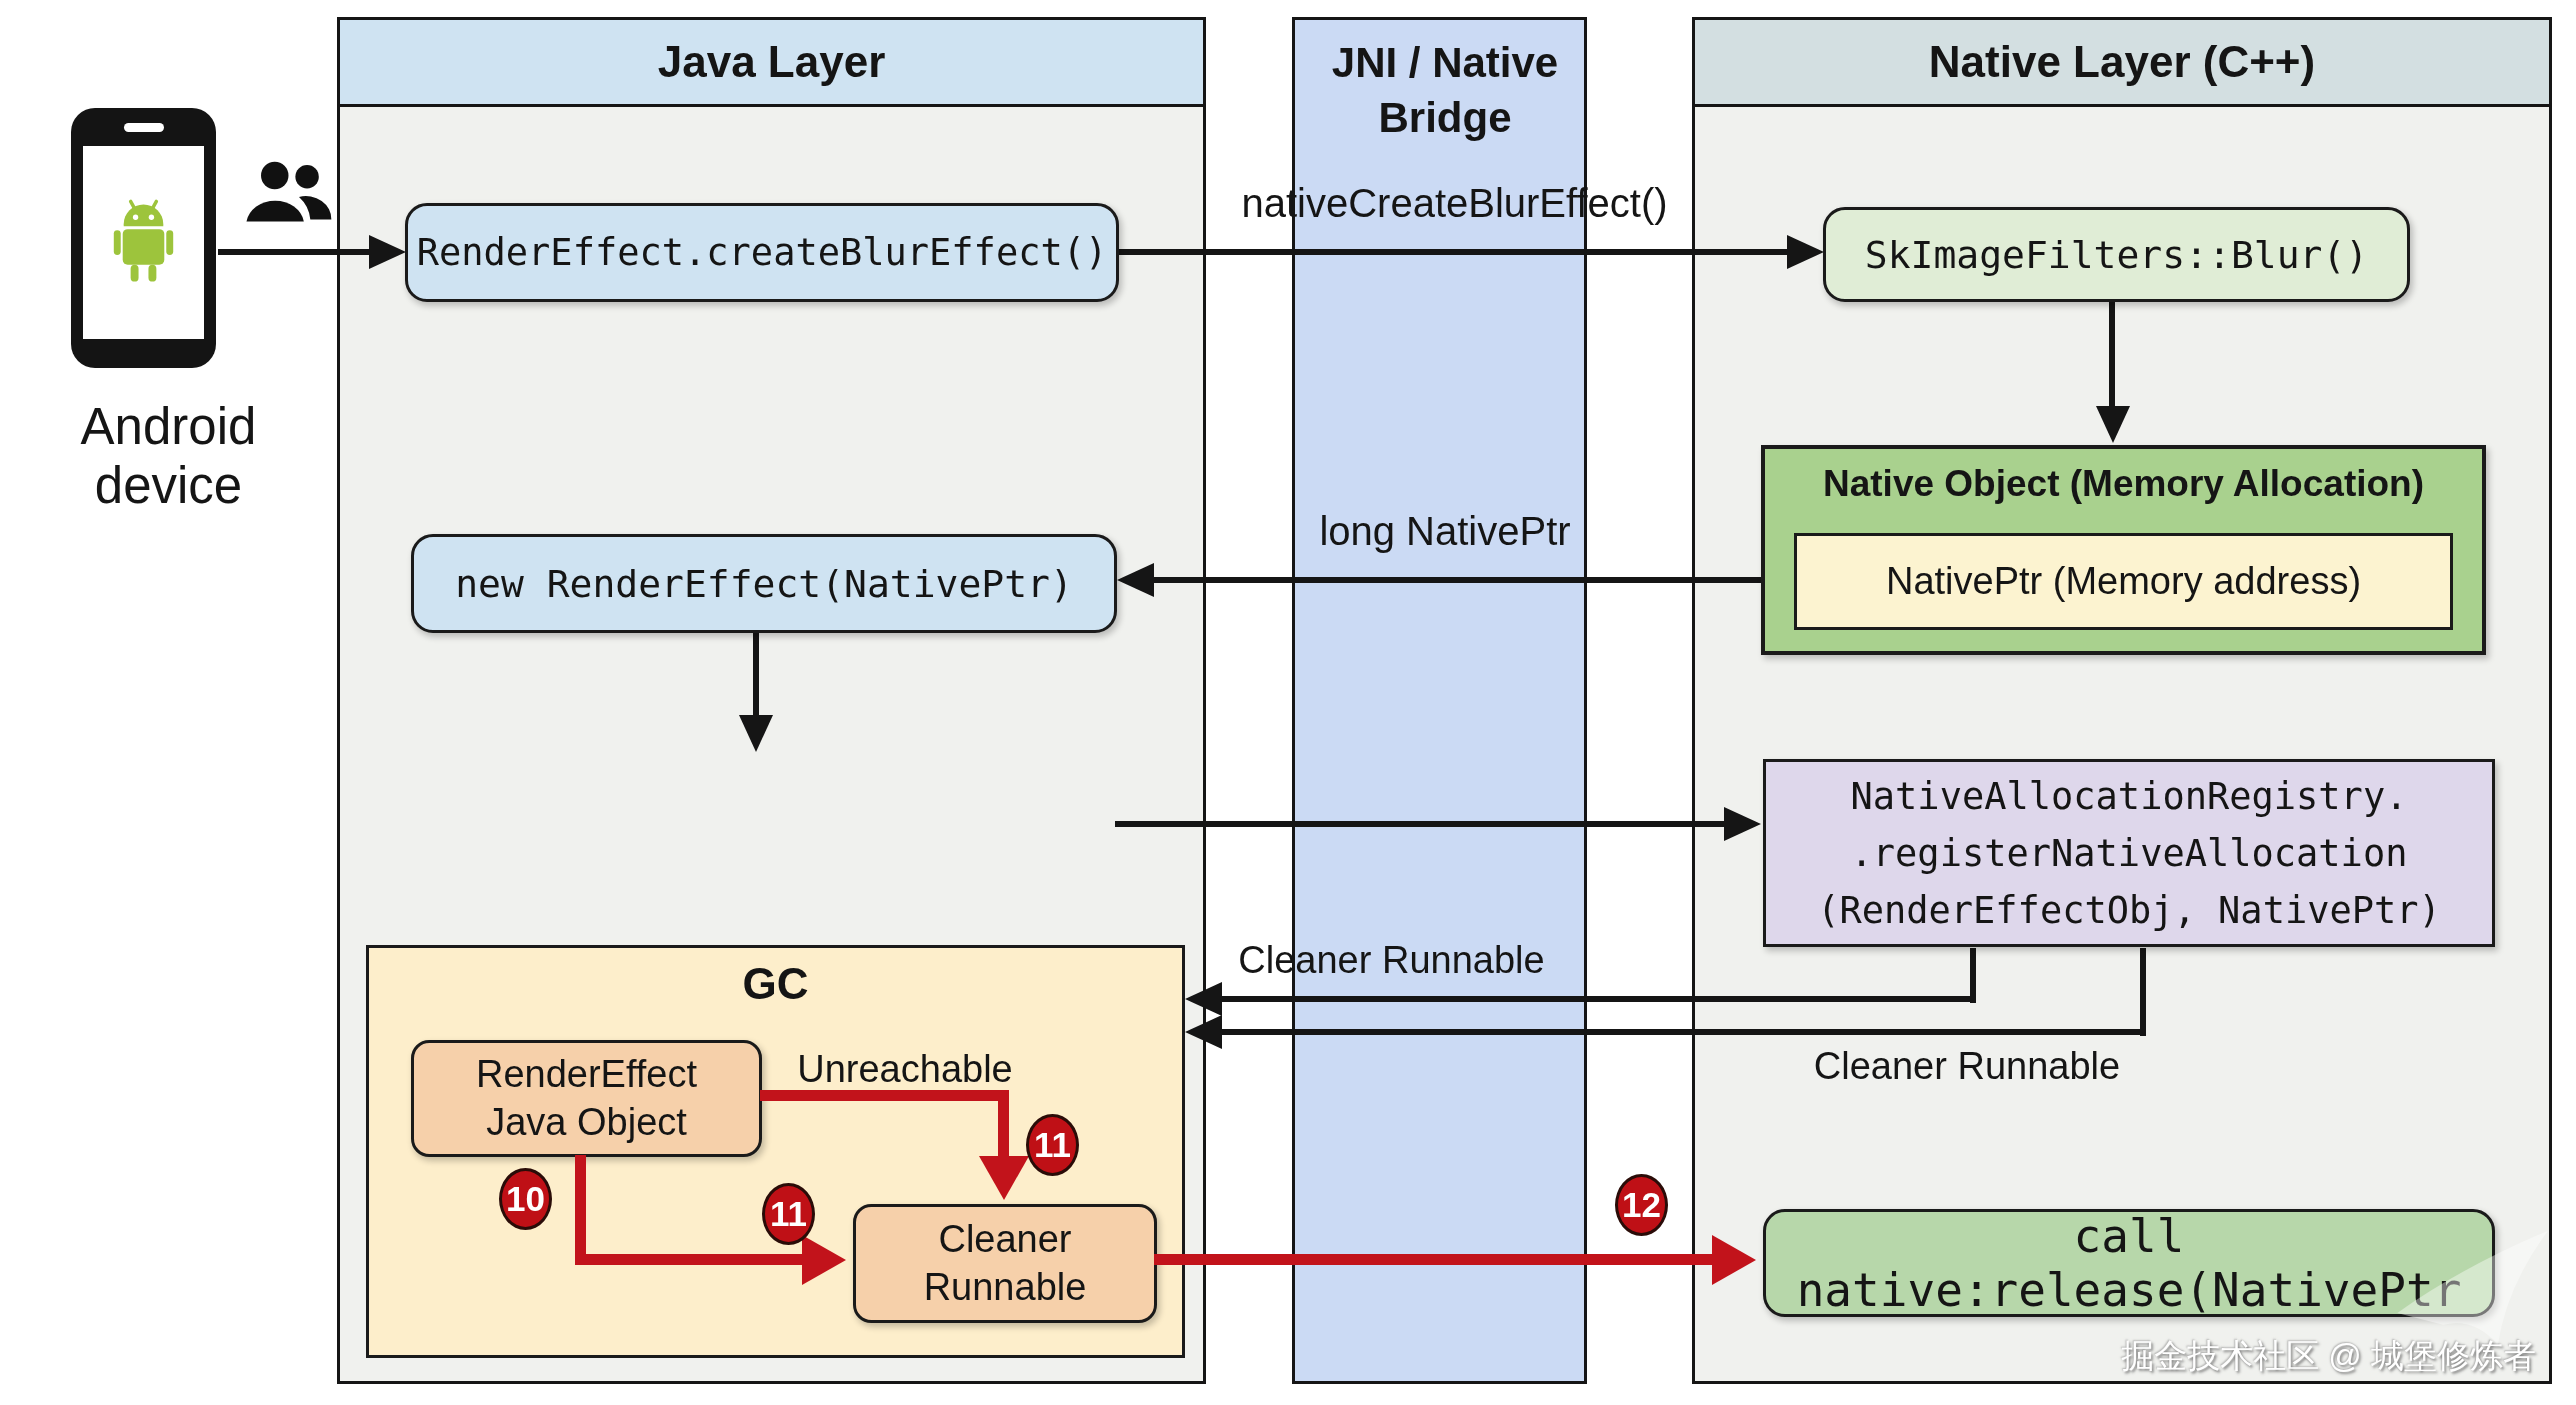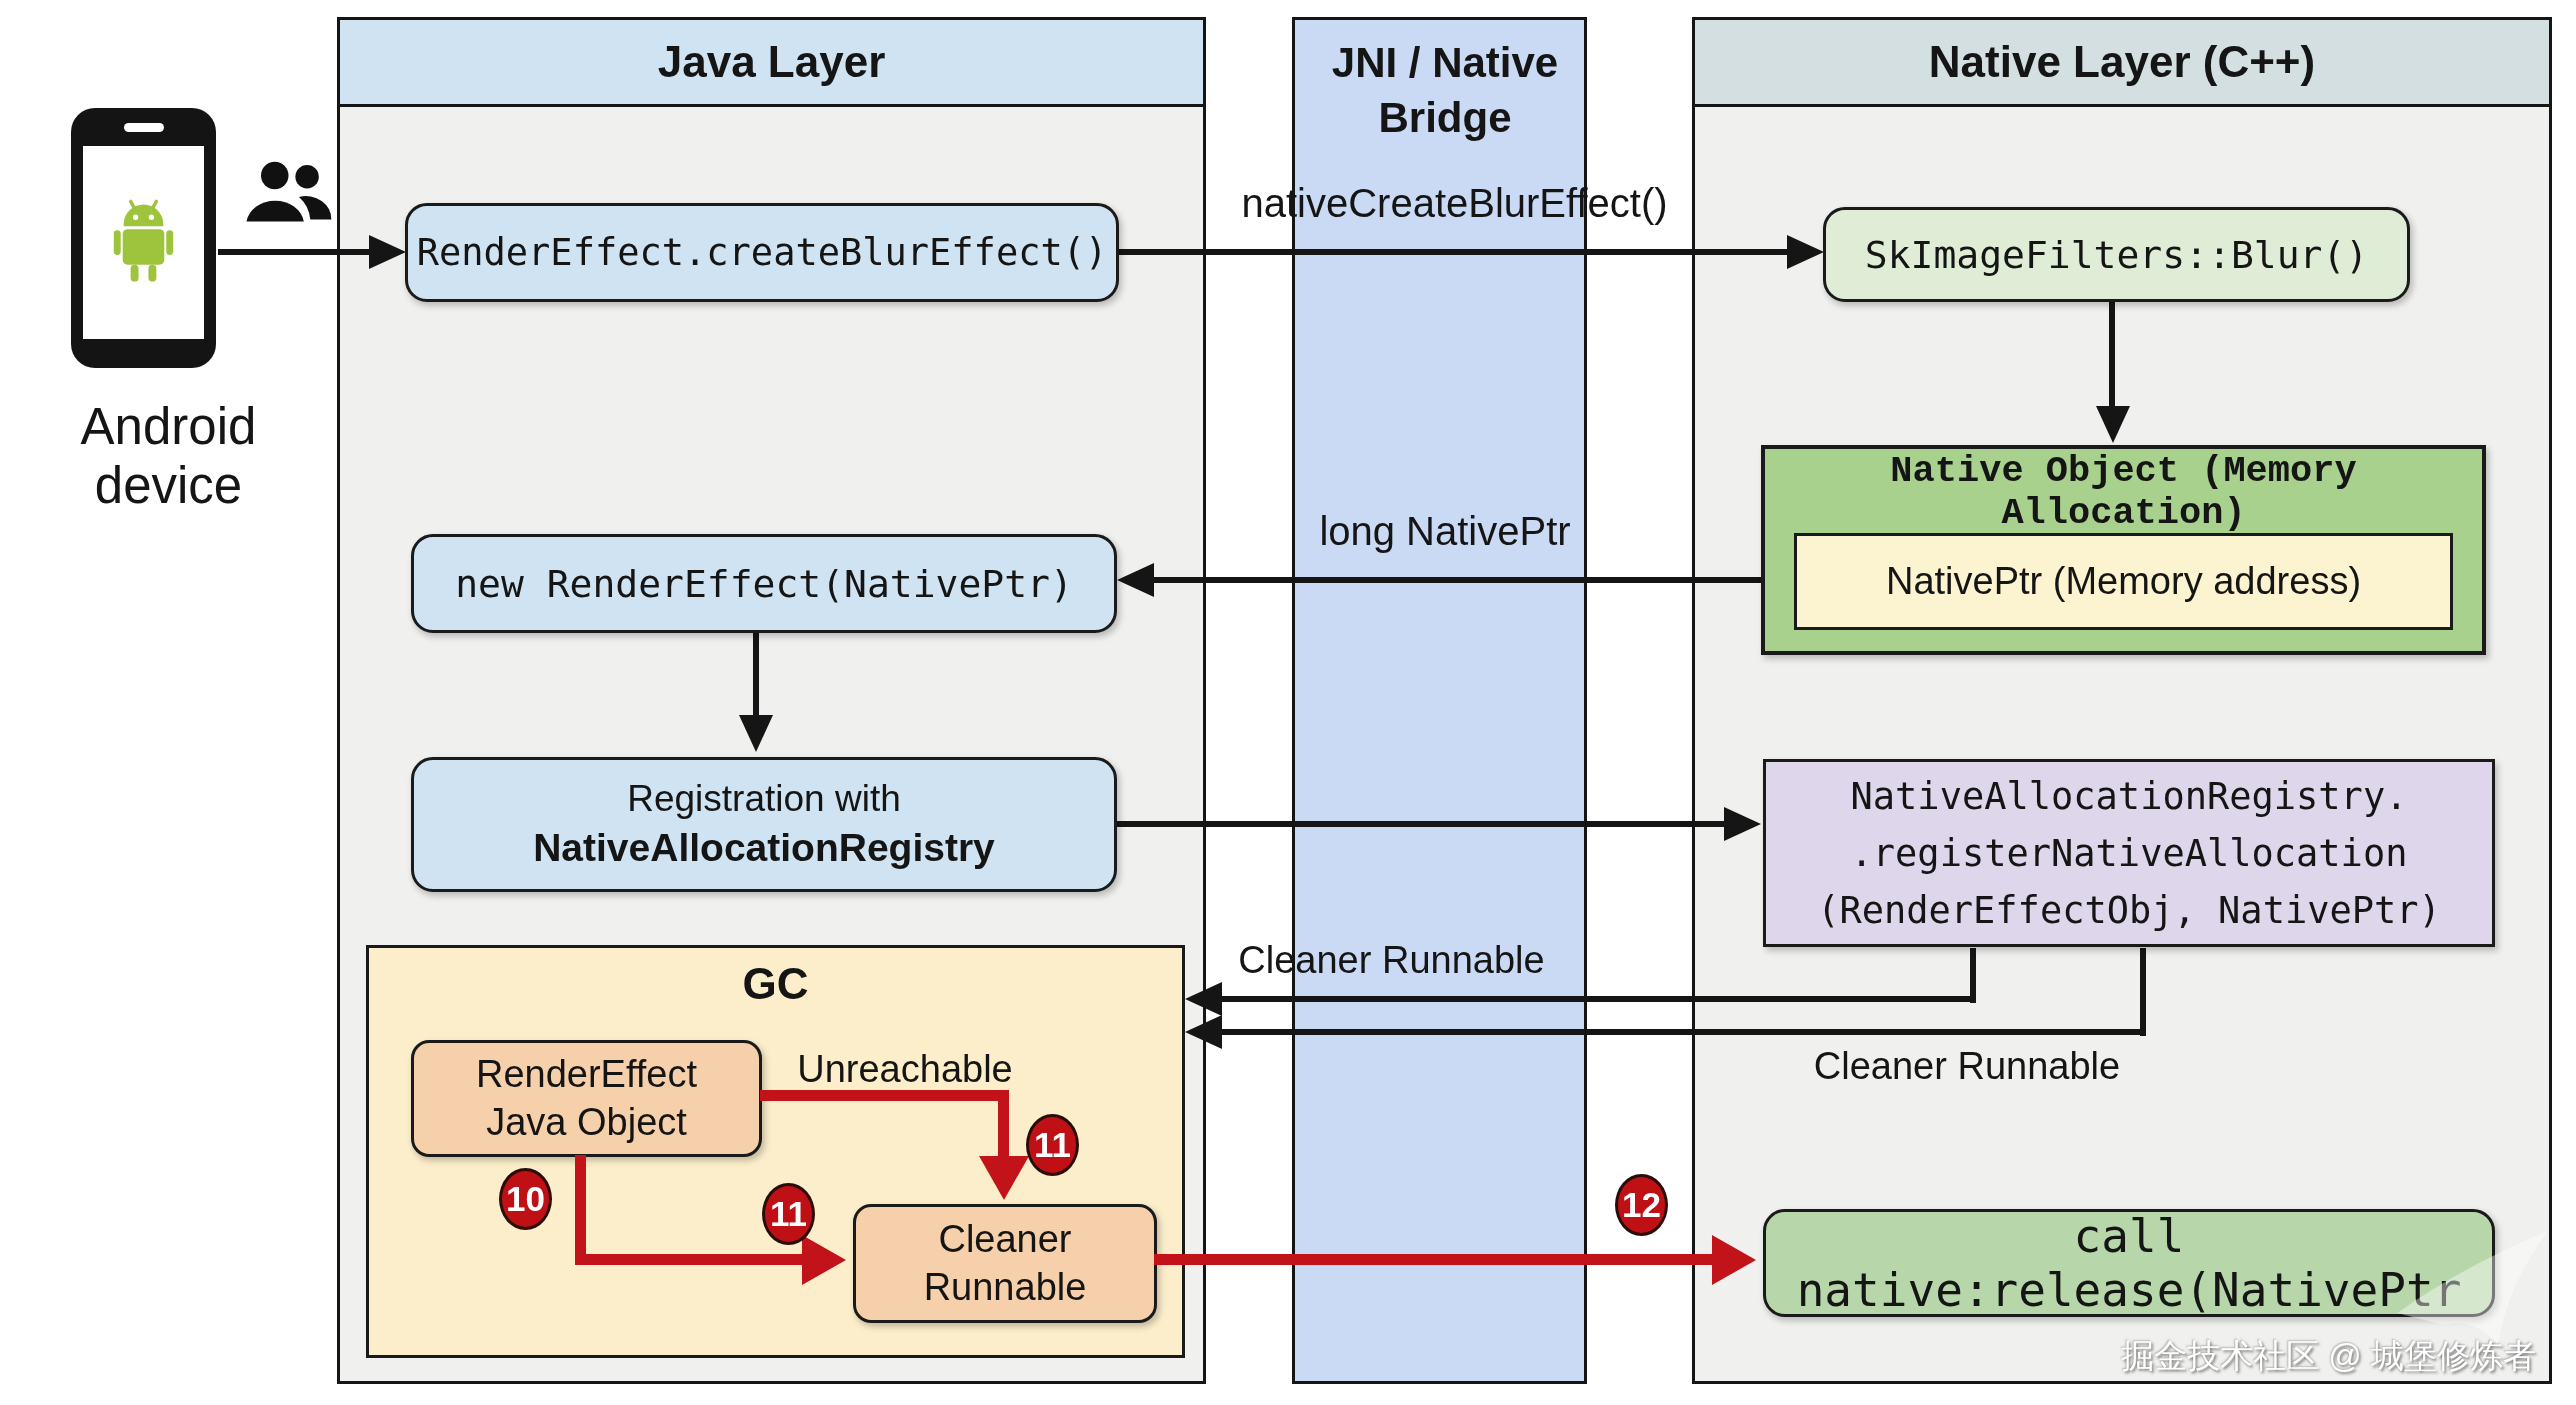--- a/index.html
+++ b/index.html
@@ -143,34 +143,30 @@
 
   <div class="node blue rounded mono z-node" style="left:405px; top:203px; width:714px; height:99px; font-size:37px;">
     <span>RenderEffect.createBlurEffect()</span>
   </div>
 
   <div class="node greenl rounded mono z-node" style="left:1823px; top:207px; width:587px; height:95px; font-size:38px;">
     <span>SkImageFilters::Blur()</span>
   </div>
 
   <div class="node green z-node" style="left:1761px; top:445px; width:725px; height:210px; border-width:4.6px; justify-content:flex-start;">
-    <div style="margin-top:1px; font-weight:bold; font-size:37px;font-family:Liberation Mono, monospace;">Native Object (Memory Allocation)</div>
+    <div style="margin-top:14px; font-weight:bold; font-size:37px;">Native Object (Memory Allocation)</div>
     <div class="node yellow" style="left:29px; top:84px; width:659px; height:97px; font-size:38px; box-shadow:none;">
       <span>NativePtr (Memory address)</span>
     </div>
   </div>
 
   <div class="node blue rounded mono z-node" style="left:411px; top:534px; width:706px; height:99px; font-size:38px;">
     <span>new RenderEffect(NativePtr)</span>
   </div>
 
-  <div class="node blue rounded z-node" style="left:411px; top:757px; width:706px; height:135px; font-size:37px; line-height:1.3;">
-    <span>Registration with</span>
-    <span style="font-weight:bold; font-size:39px;">NativeAllocationRegistry</span>
-  </div>
 
   <div class="node purple mono z-node" style="left:1763px; top:759px; width:732px; height:188px; font-size:37px; line-height:57px;">
     <span>NativeAllocationRegistry.</span>
     <span>.registerNativeAllocation</span>
     <span>(RenderEffectObj, NativePtr)</span>
   </div>
 
   <div class="node cream z-node" style="left:366px; top:945px; width:819px; height:413px; justify-content:flex-start; box-shadow:none;">
     <div style="margin-top:11px; font-weight:bold; font-size:44px;">GC</div>
   </div>

